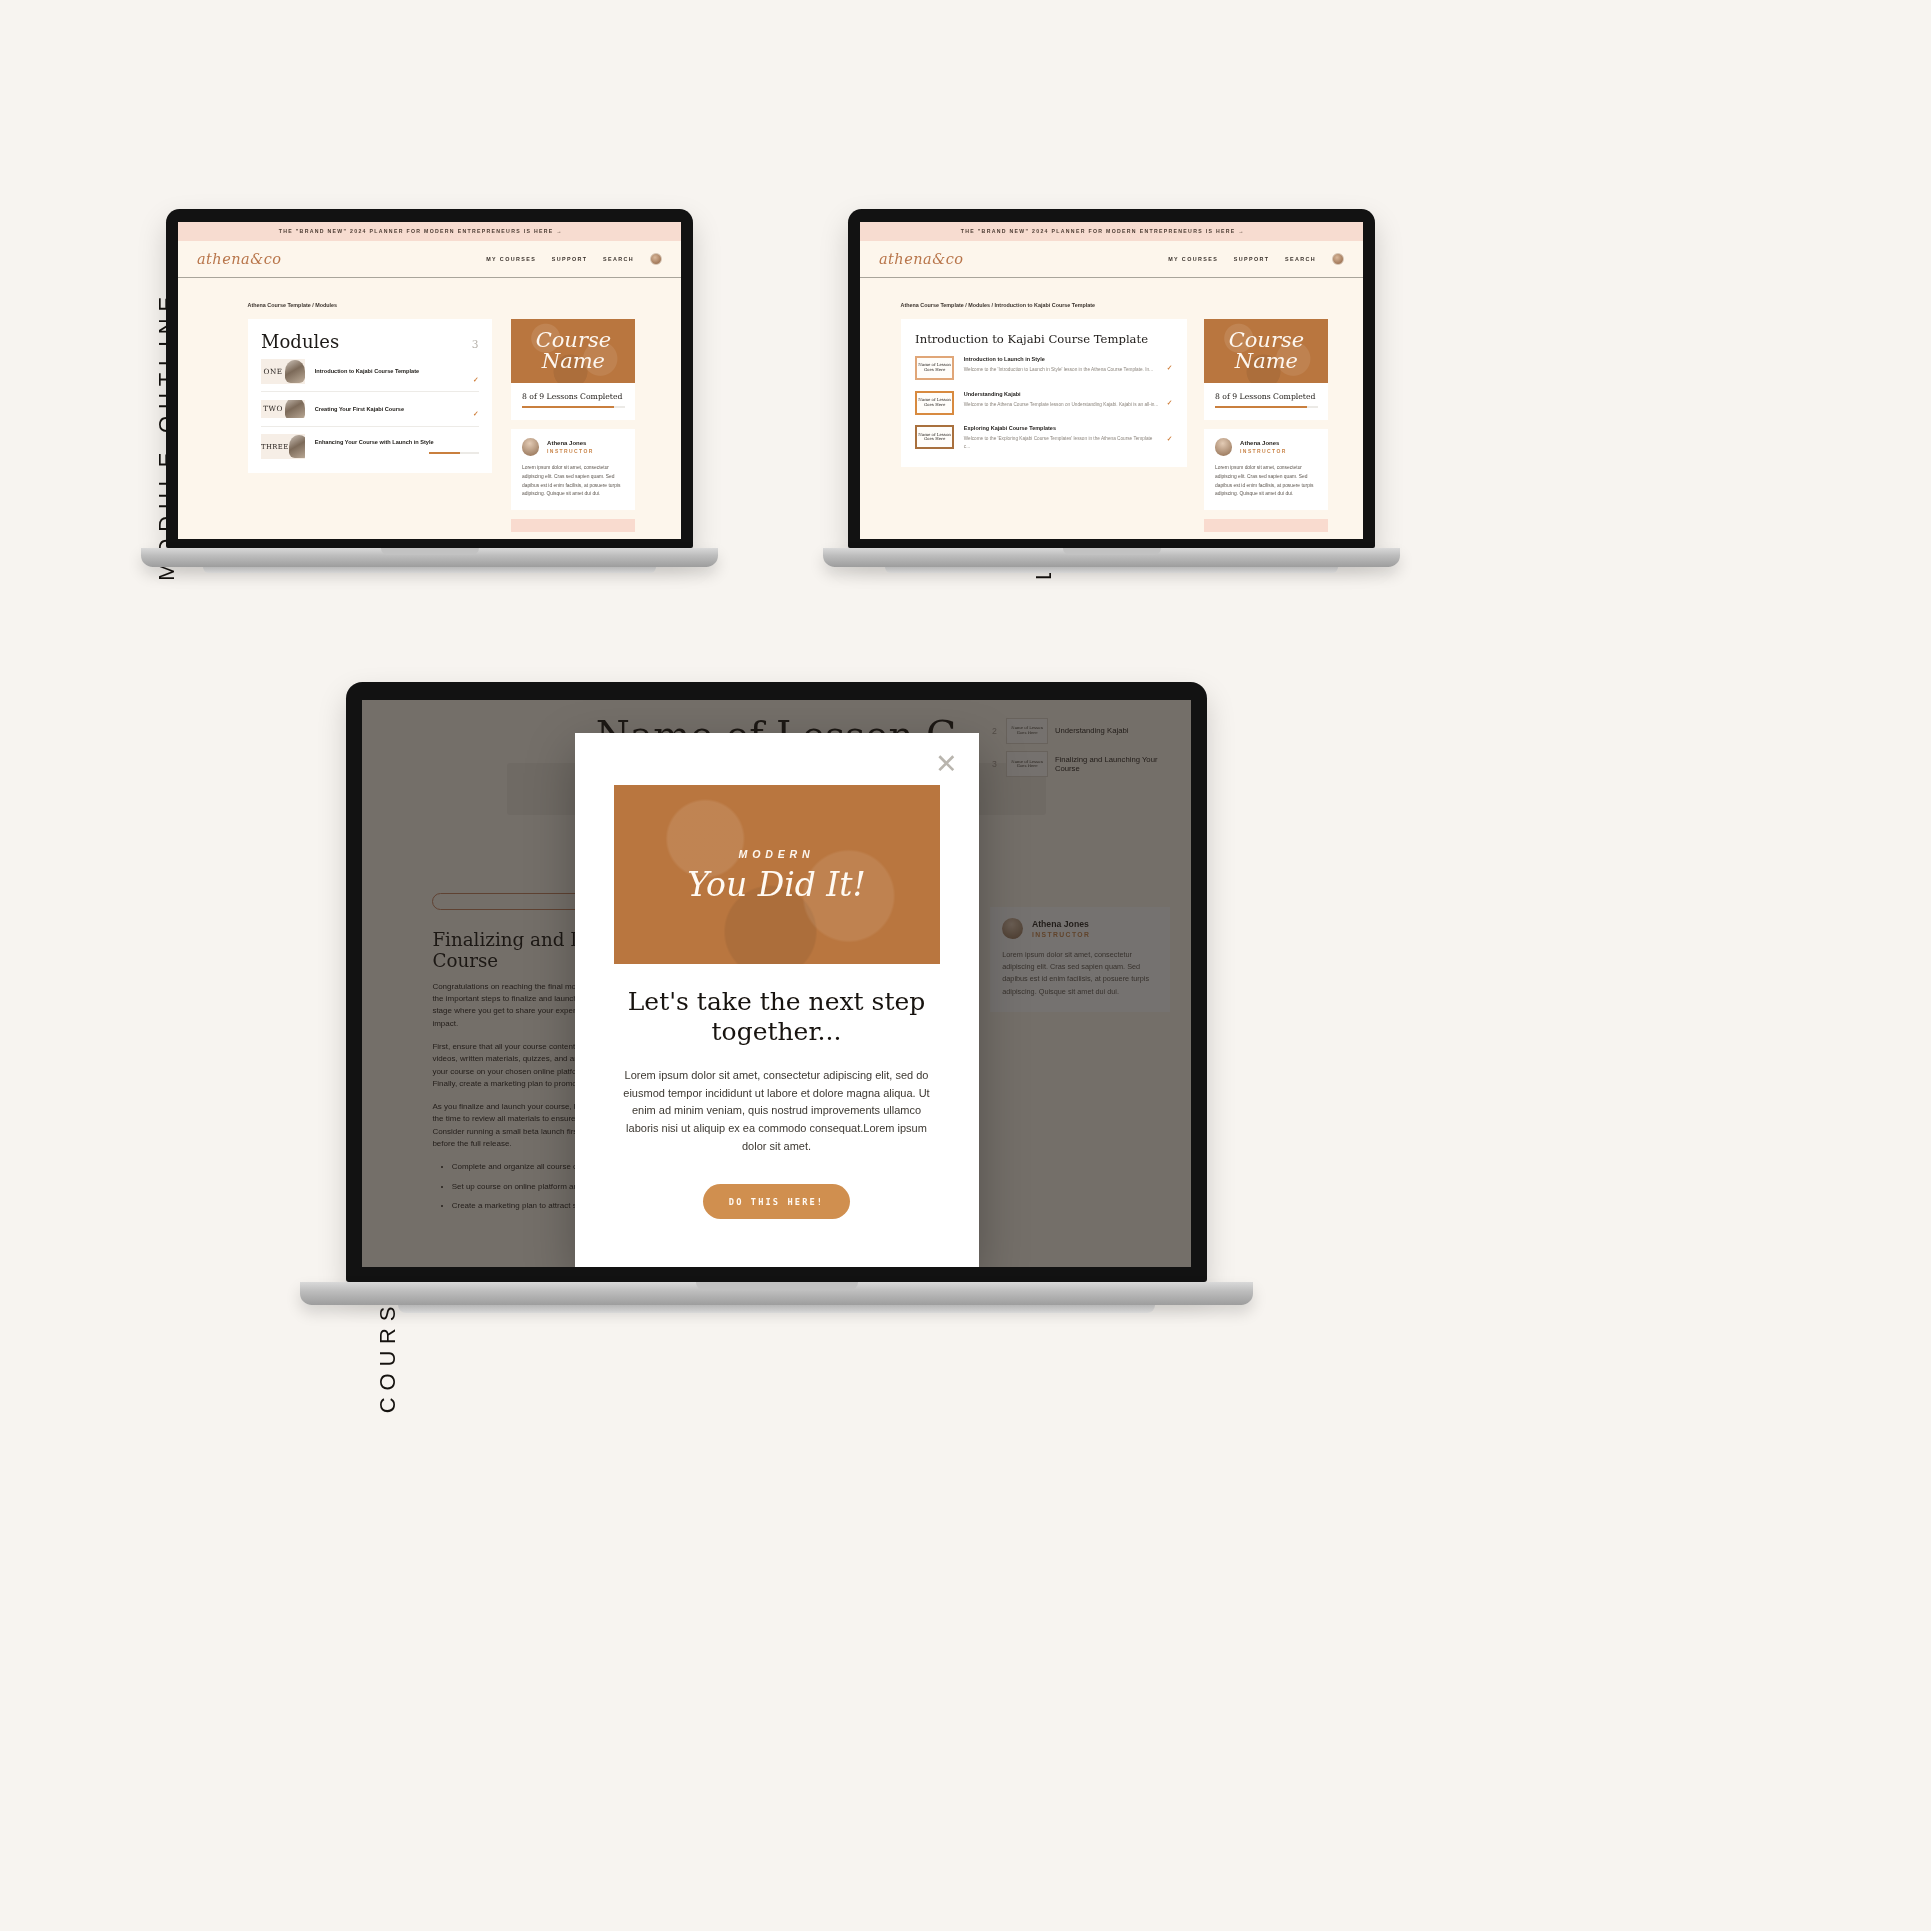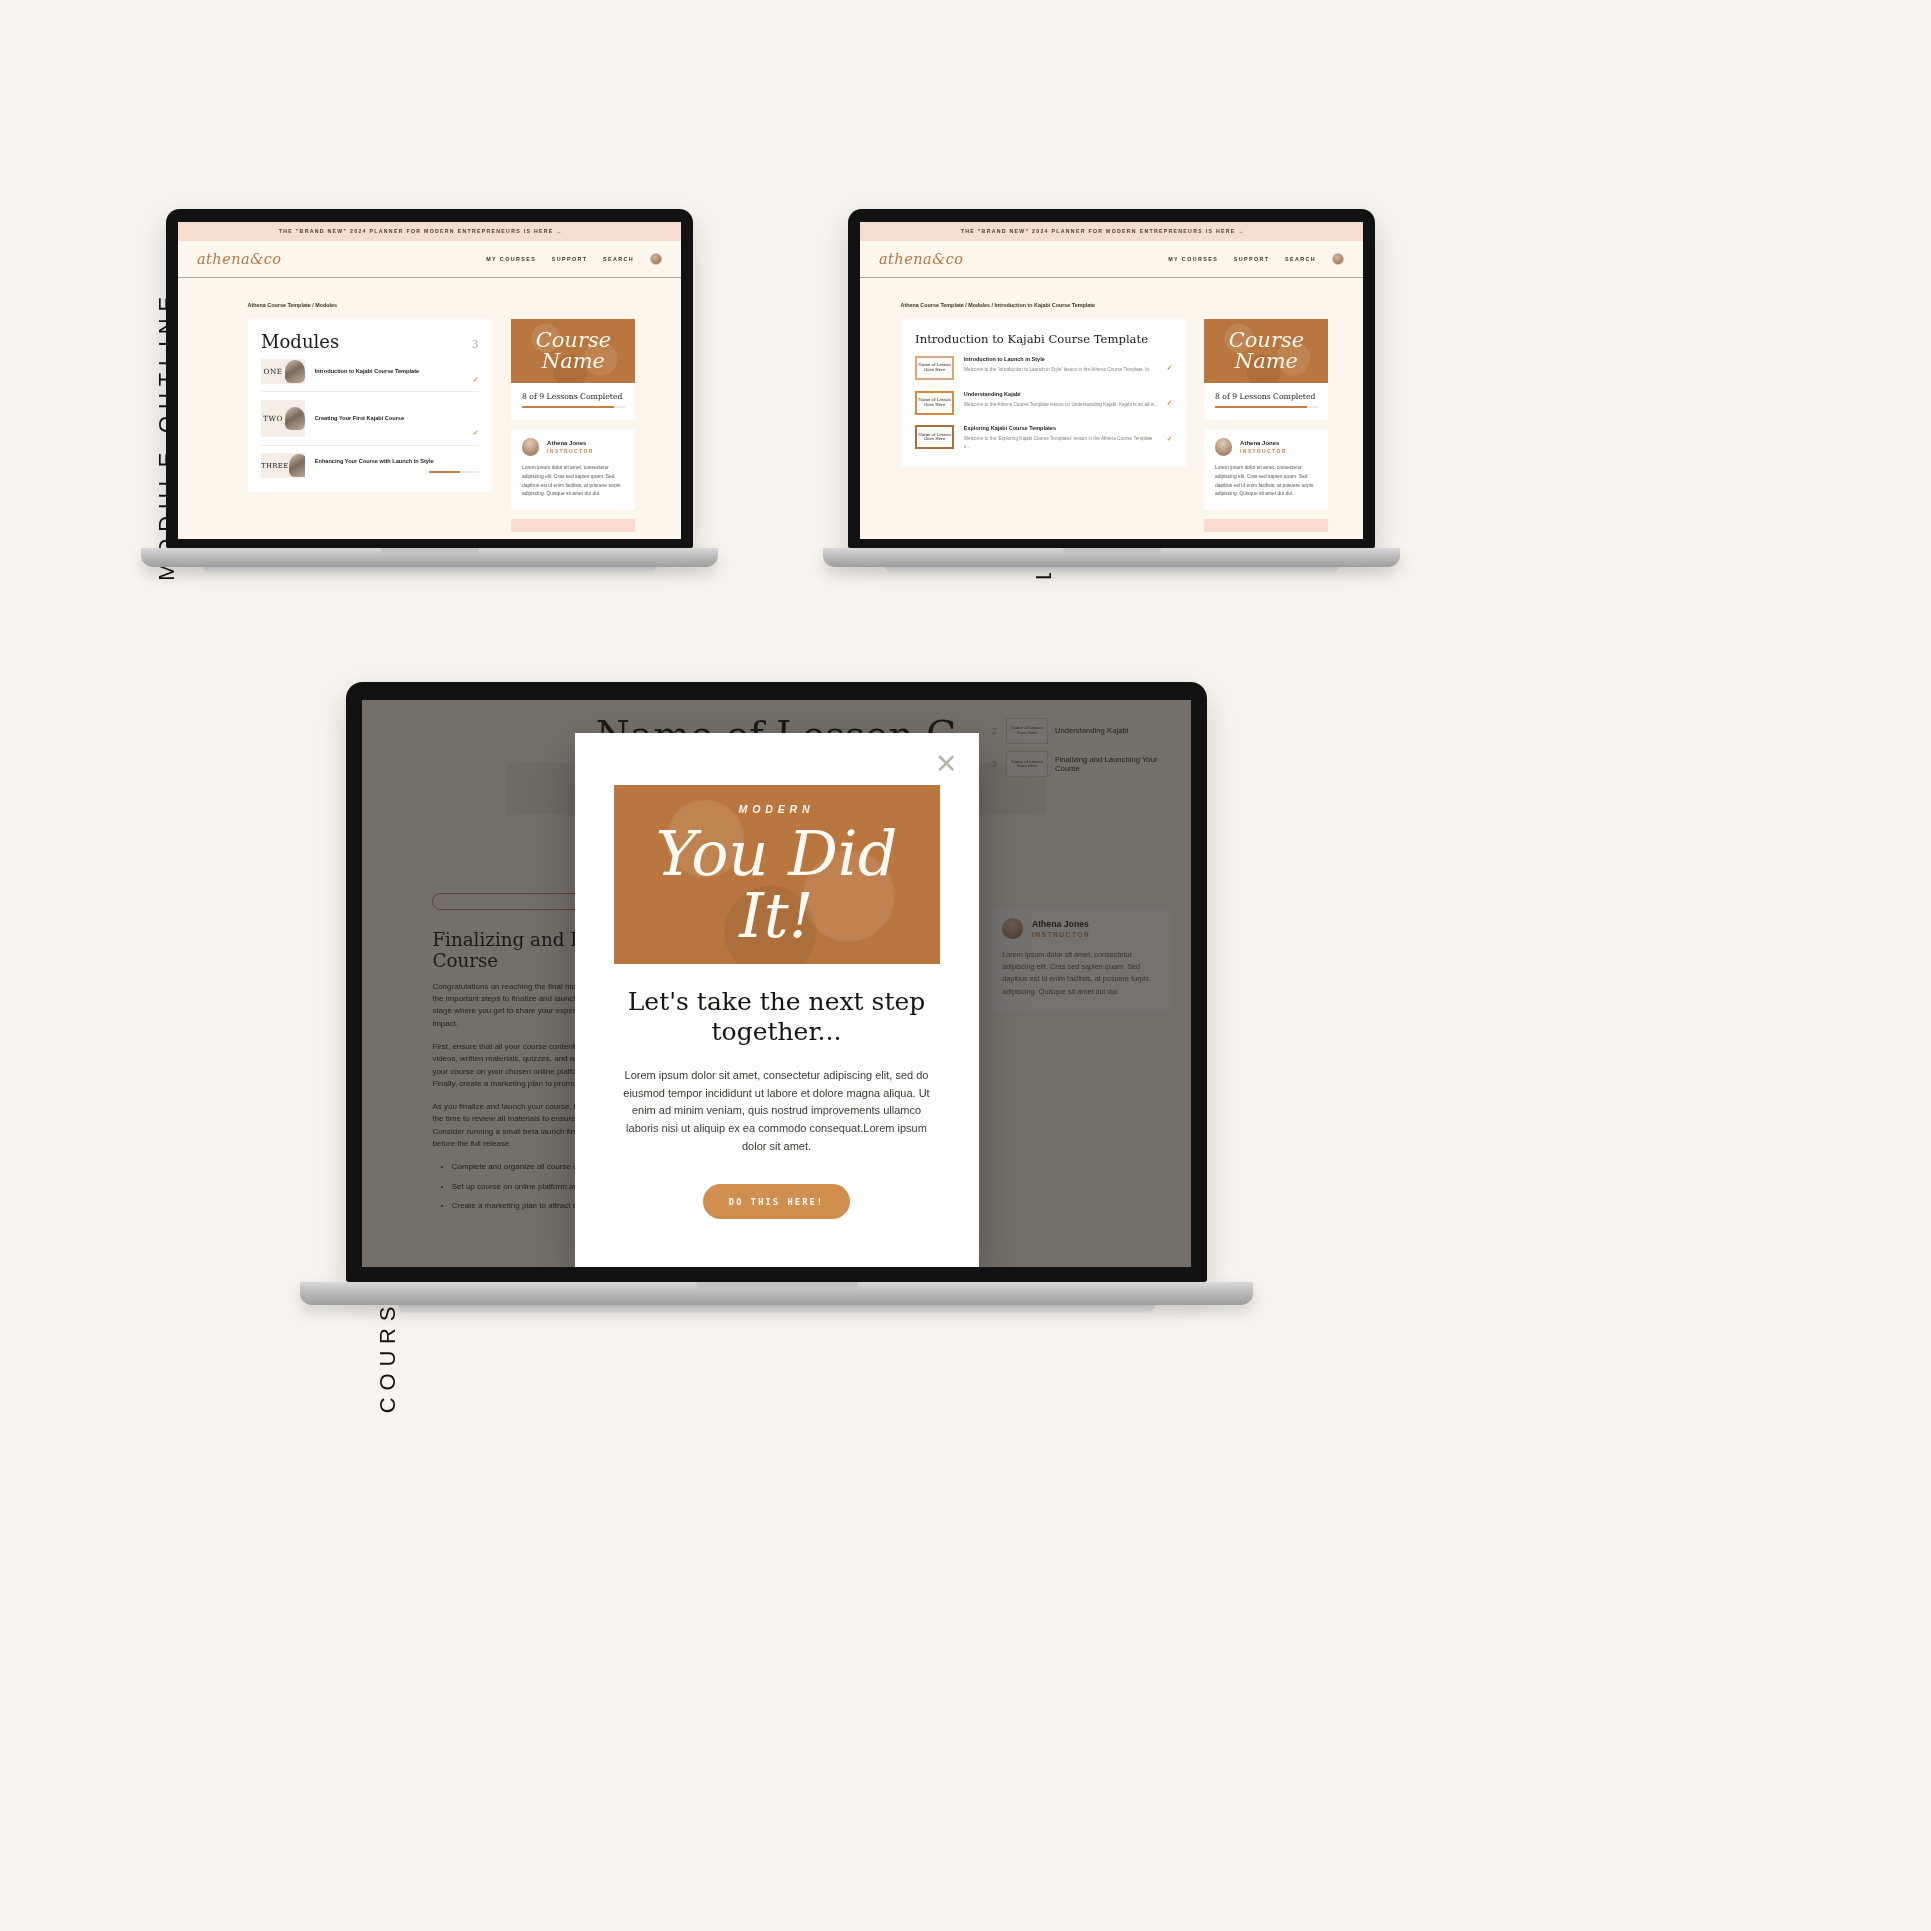--- a/index.html
+++ b/index.html
@@ -243,21 +243,21 @@
             <div class="mod-thumb" style="width:44px;height:25px;">
               <div class="mod-num" style="font-size:7.2px;letter-spacing:0.6px;">ONE</div>
               <div class="mod-photo" style="width:20px;height:23px;"></div>
             </div>
             <div class="mod-name" style="font-size:5.6px; padding-left:9.7px;">Introduction to Kajabi Course Template</div>
             <div class="check" style="font-size:6.8px;align-self:flex-end;">✓</div>
           </div>
           <div style="height:1px;background:#edebe7;margin:7.7px 0 0 0;"></div>
 
           <div class="mod-row" style="margin-top:7.7px;">
-            <div class="mod-thumb" style="width:44px;height:37px;">
+            <div class="mod-thumb" style="width:44px;height:18px;">
               <div class="mod-num" style="font-size:7.2px;letter-spacing:0.6px;">TWO</div>
               <div class="mod-photo" style="width:20px;height:23px;"></div>
             </div>
             <div class="mod-name" style="font-size:5.6px; padding-left:9.7px;">Creating Your First Kajabi Course</div>
             <div class="check" style="font-size:6.8px;align-self:flex-end;">✓</div>
           </div>
           <div style="height:1px;background:#edebe7;margin:7.7px 0 0 0;"></div>
 
           <div class="mod-row" style="margin-top:7.7px;">
             <div class="mod-thumb" style="width:44px;height:25px;">
@@ -462,21 +462,21 @@
 
         </div>
         <div class="dim-veil"></div>
       </div>
 
       <div class="modal" style="left:50%; transform:translateX(-50%); top:33px; width:404px; height:535px;">
         <div class="modal-close" style="right:21px; top:17.4px; font-size:27px;">✕</div>
 
         <div class="course-hero" style="margin:52px 39px 0 39px; height:179px; flex-direction:column;">
           <div class="hooray" style="font-size:10.6px;">MODERN</div>
-          <div class="youdidit" style="font-size:62px;margin-top:7.7px;">You Did It!</div>
+          <div class="youdidit" style="font-size:33px;margin-top:7.7px;">You Did It!</div>
         </div>
 
         <div class="modal-sub" style="margin:23px 42px 0 42px; font-size:25px;">Let's take the next step together...</div>
 
         <div class="modal-body" style="margin:21px 44px 0 44px; font-size:11px;">Lorem ipsum dolor sit amet, consectetur adipiscing elit, sed do eiusmod tempor incididunt ut labore et dolore magna aliqua. Ut enim ad minim veniam, quis nostrud improvements ullamco laboris nisi ut aliquip ex ea commodo consequat.Lorem ipsum dolor sit amet.</div>
 
         <div style="text-align:center; margin-top:29px;">
           <button class="cta" style="font-size:8.7px; padding:12.6px 26px;">DO THIS HERE!</button>
         </div>
       </div>

